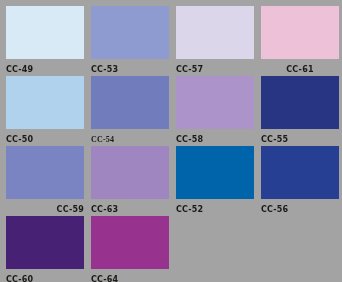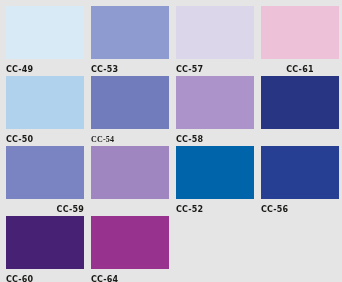--- a/index.html
+++ b/index.html
@@ -52,21 +52,21 @@
     letter-spacing: 0.2px;
     color: #1a1a17;
     padding-top: 2px;
     box-sizing: border-box;
     white-space: nowrap;
   }
 </style>
 </head>
 <body style="background: rgb(247, 244, 156);">
 
-<div id="swatch-chart" style="background: #e5e5e5;">
+<div id="swatch-chart" style="background: #a3a3a3;">
   <div class="swatch-grid">
 
     <div class="swatch-cell">
       <span class="swatch-color" style="background: rgb(217, 234, 247);"></span>
       <span class="swatch-label" style="color: rgb(26, 26, 23);">CC-49</span>
     </div>
 
     <div class="swatch-cell">
       <span class="swatch-color" style="background: rgb(142, 155, 208);"></span>
       <span class="swatch-label" style="color: rgb(26, 26, 23);">CC-53</span>
@@ -94,29 +94,31 @@
 
     <div class="swatch-cell">
       <span class="swatch-color" style="background: rgb(172, 147, 202);"></span>
       <span class="swatch-label" style="color: rgb(26, 26, 23);">CC-58</span>
     </div>
 
 
 
     <div class="swatch-cell">
       <span class="swatch-color" style="background: rgb(40, 53, 131);"></span>
+      <span class="swatch-label" style="color: rgb(26, 26, 23);">CC-55</span>
     </div>
 
     <div class="swatch-cell">
       <span class="swatch-color" style="background: rgb(123, 132, 194);"></span>
       <span class="swatch-label" style="color: rgb(26, 26, 23); text-align: right;">CC-59</span>
     </div>
 
     <div class="swatch-cell">
       <span class="swatch-color" style="background: rgb(160, 134, 192);"></span>
+      <span class="swatch-label" style="color: rgb(26, 26, 23);">CC-63</span>
     </div>
 
     <div class="swatch-cell">
       <span class="swatch-color" style="background: rgb(0, 100, 170);"></span>
       <span class="swatch-label" style="color: rgb(26, 26, 23);">CC-52</span>
     </div>
 
     <div class="swatch-cell">
       <span class="swatch-color" style="background: rgb(38, 63, 146);"></span>
       <span class="swatch-label" style="color: rgb(26, 26, 23);">CC-56</span>

